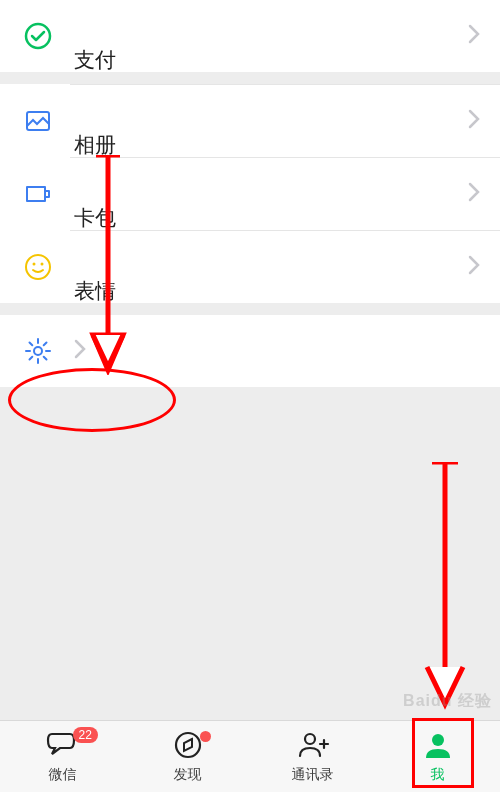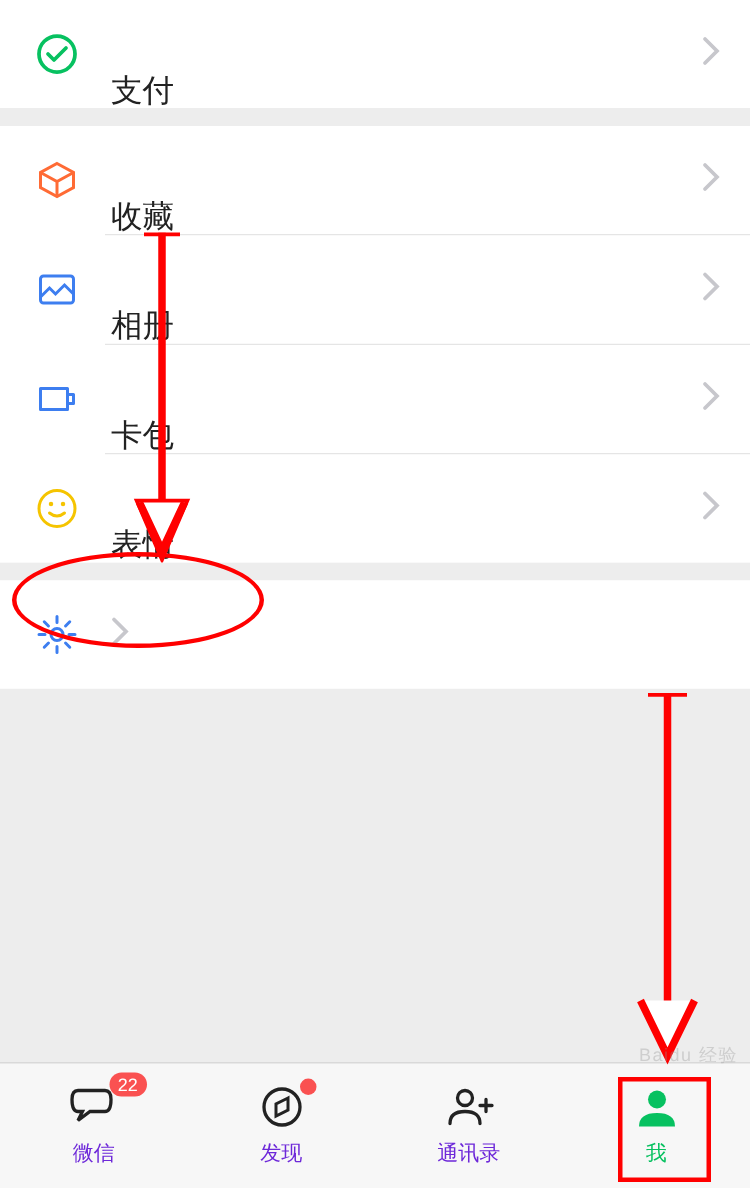--- a/index.html
+++ b/index.html
@@ -4,31 +4,31 @@
   <style>
     * { margin: 0; padding: 0; box-sizing: border-box; }
     body { width: 500px; height: 792px; font-family: -apple-system, "PingFang SC", sans-serif; background: #ededed; position: relative; overflow: hidden; }
     .section { background: #fff; }
     .gap { height: 12px; background: #ededed; }
     .item { display: flex; align-items: center; height: 72px; padding: 0 20px; background: #fff; position: relative; }
     .divider { height: 1px; background: #e5e5e5; margin-left: 70px; }
     .icon-wrap { width: 36px; height: 36px; display: flex; align-items: center; justify-content: center; margin-right: 18px; }
     .label { font-size: 21px; color: #222; flex: 1; margin-top: 47px; }
     .chevron { color: #c7c7cc; }
-    .tabbar { position: absolute; bottom: 0; left: 0; right: 0; height: 84px; background: #f7f7f7; border-top: 1px solid #d9d9d9; display: flex; }
+    .tabbar { position: absolute; bottom: 0; left: 0; right: 0; height: 72px; background: #f7f7f7; border-top: 1px solid #d9d9d9; display: flex; }
     .tab { flex: 1; display: flex; flex-direction: column; align-items: center; justify-content: center; gap: 2px; position: relative; }
-    .tab-label { font-size: 14px; color: #6d28d9; }
+    .tab-label { font-size: 14px; color: #404040; }
     .tab.active .tab-label { color: #07c160; }
     .badge { position: absolute; top: 6px; left: 58%; background: #fa5151; color: #fff; font-size: 12px; padding: 1px 6px; border-radius: 10px; min-width: 18px; text-align: center; }
     .dot { position: absolute; top: 10px; left: 60%; width: 11px; height: 11px; background: #fa5151; border-radius: 50%; }
     
     .ellipse { position: absolute; border: 3px solid #ff0000; border-radius: 50%; pointer-events: none; }
     .rect { position: absolute; border: 3px solid #ff0000; pointer-events: none; }
     .arrow { position: absolute; pointer-events: none; }
-    .watermark { position: absolute; right: 8px; bottom: 80px; font-size: 12px; color: rgba(150,150,150,0.35); font-weight: normal; letter-spacing: 1px; pointer-events: none; }
+    .watermark { position: absolute; right: 8px; bottom: 80px; font-size: 16px; color: rgba(150,150,150,0.35); font-weight: bold; letter-spacing: 1px; pointer-events: none; }
   </style>
 </head>
 <body>
 
 <div class="section">
   <div class="item">
     <span class="icon-wrap">
       <svg width="30" height="30" viewBox="0 0 30 30">
           <circle cx="15" cy="15" r="12" fill="none" stroke="#07c160" stroke-width="2.5"></circle>
           <path d="M9 15 L13 19 L21 11" fill="none" stroke="#07c160" stroke-width="2.5" stroke-linecap="round" stroke-linejoin="round"></path>
@@ -39,32 +39,20 @@
       <svg width="12" height="20" viewBox="0 0 12 20">
           <path d="M2 2 L10 10 L2 18" fill="none" stroke="#c7c7cc" stroke-width="2.5" stroke-linecap="round"></path>
         </svg>
     </span>
   </div>
 </div>
 
 <div class="gap"></div>
 
 <div class="section">
-  <div class="item">
-    <span class="icon-wrap">
-      <svg width="30" height="30" viewBox="0 0 30 30">
-          <path d="M15 4 L26 10 L26 20 L15 26 L4 20 L4 10 Z" fill="none" stroke="#ff6b35" stroke-width="2"></path>
-          <path d="M4 10 L15 16 L26 10 M15 16 L15 26" fill="none" stroke="#ff6b35" stroke-width="2"></path>
-        </svg>
-    </span>
-    <span class="label">收藏</span>
-    <span class="chevron"><svg width="12" height="20" viewBox="0 0 12 20">
-          <path d="M2 2 L10 10 L2 18" fill="none" stroke="#c7c7cc" stroke-width="2.5" stroke-linecap="round"></path>
-        </svg></span>
-  </div>
   <div class="divider"></div>
   <div class="item">
     <span class="icon-wrap">
       <svg width="30" height="30" viewBox="0 0 30 30">
           <rect x="4" y="6" width="22" height="18" rx="2" fill="none" stroke="#3d7ef0" stroke-width="2"></rect>
           <path d="M4 20 L10 14 L14 18 L20 12 L26 18" fill="none" stroke="#3d7ef0" stroke-width="2"></path>
         </svg>
     </span>
     <span class="label">相册</span>
     <span class="chevron"><svg width="12" height="20" viewBox="0 0 12 20">

